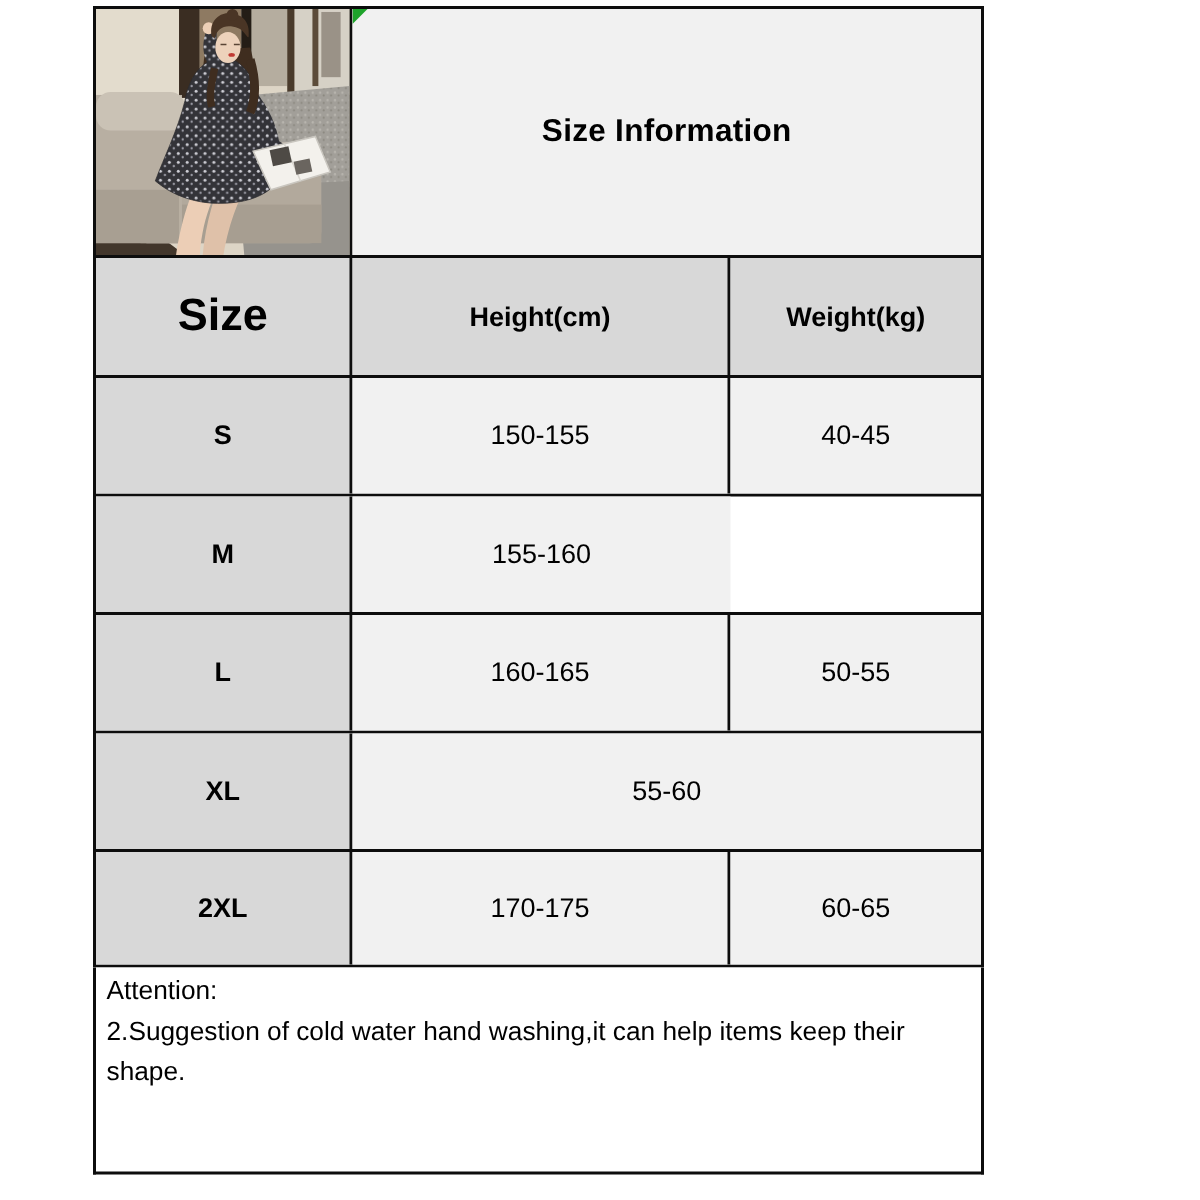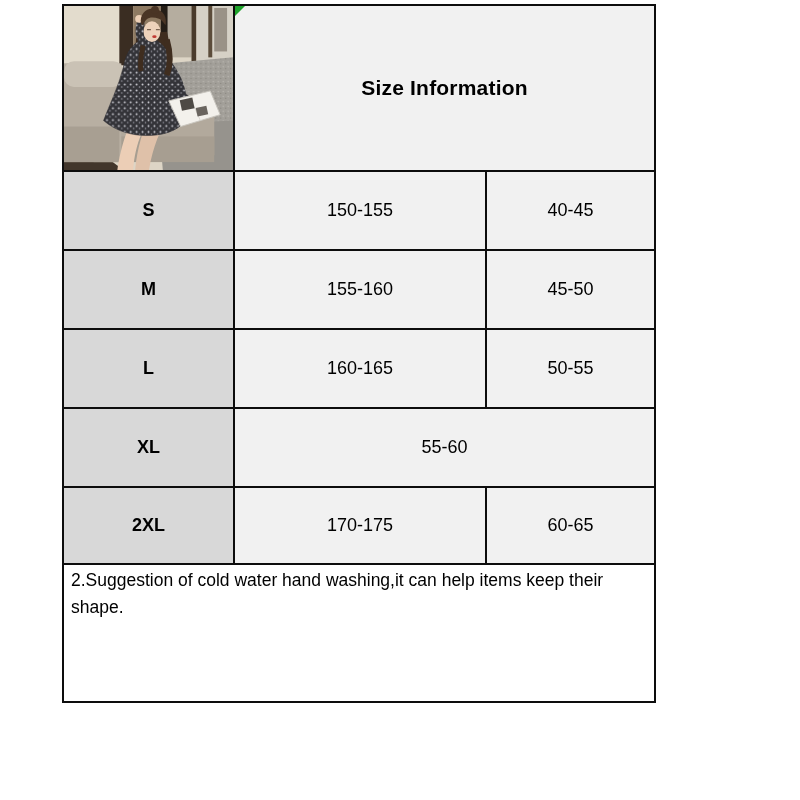--- a/index.html
+++ b/index.html
@@ -134,43 +134,48 @@
           <rect x="118" y="94" width="13" height="11" fill="#4e4a45" transform="rotate(-12 124 99)"></rect>
           <rect x="134" y="102" width="11" height="9" fill="#6a655f" transform="rotate(-12 139 106)"></rect>
         </svg>
       </div>
       <div class="cell title-cell">
         <span class="corner-triangle"></span>
         <span class="title-text">Size Information</span>
       </div>
     </div>
 
+    <div class="row r-hdr">
+      <div class="cell c-size hdr-bg size-col-label">Size</div>
+      <div class="cell c-height hdr-bg hdr-label">Height(cm)</div>
+      <div class="cell c-weight hdr-bg hdr-label">Weight(kg)</div>
+    </div>
 
     <div class="row r-data">
       <div class="cell c-size hdr-bg size-label">S</div>
       <div class="cell c-height data-bg data-value">150-155</div>
       <div class="cell c-weight data-bg data-value">40-45</div>
     </div>
     <div class="row r-data">
       <div class="cell c-size hdr-bg size-label">M</div>
       <div class="cell c-height data-bg data-value">155-160</div>
-      <div class="cell c-weight data-bg data-value">45-50</div>
     </div>
     <div class="row r-data">
       <div class="cell c-size hdr-bg size-label">L</div>
       <div class="cell c-height data-bg data-value">160-165</div>
       <div class="cell c-weight data-bg data-value">50-55</div>
     </div>
     <div class="row r-data">
       <div class="cell c-size hdr-bg size-label">XL</div>
       <div class="cell c-weight data-bg data-value">55-60</div>
     </div>
     <div class="row r-data-last" style="display:flex">
       <div class="cell c-size hdr-bg size-label">2XL</div>
       <div class="cell c-height data-bg data-value">170-175</div>
       <div class="cell c-weight data-bg data-value">60-65</div>
     </div>
   </div>
 
   <div class="attention-box">
+    <p>Attention:</p>
     <p>2.Suggestion of cold water hand washing,it can help items keep their shape.</p>
   </div>
 </div>
 
 </body></html>

